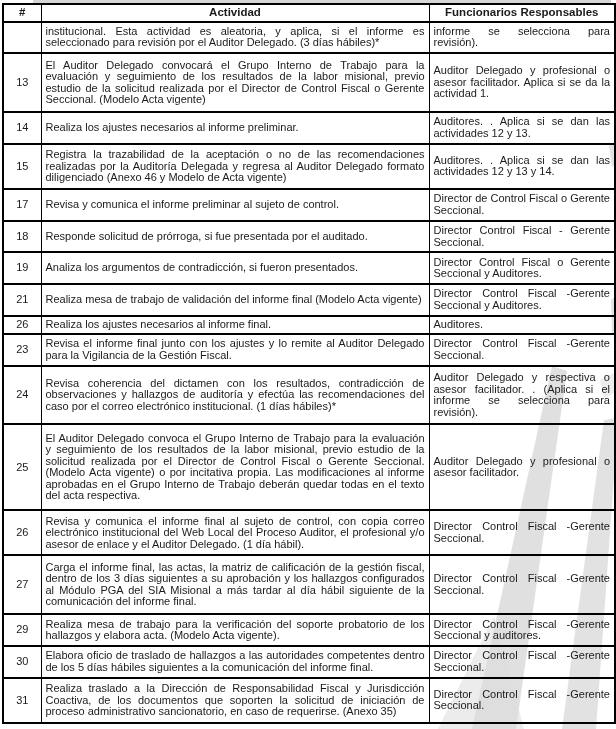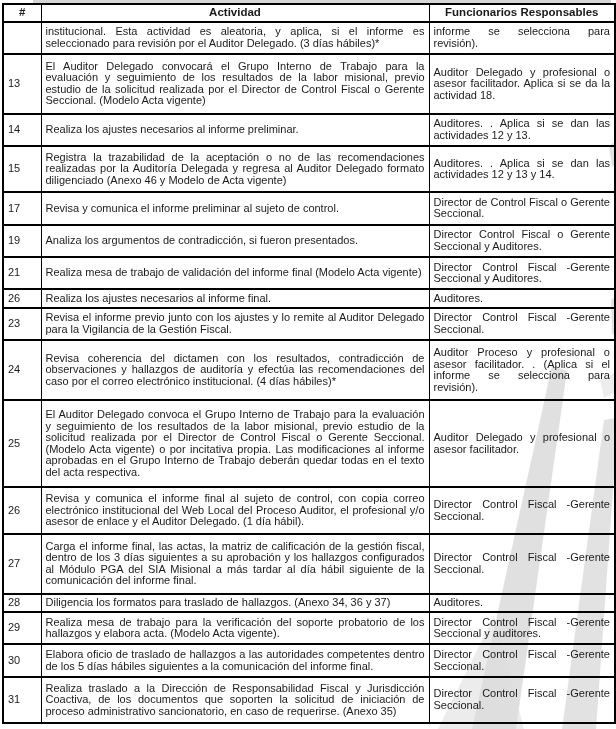--- a/index.html
+++ b/index.html
@@ -18,21 +18,21 @@
   }
   th,td{
     border:1px solid #000;border-top:2px solid #000;border-bottom:2px solid #000;
     padding:1px 4px;font-size:11px;line-height:11.5px;vertical-align:middle;
     overflow:hidden;
   }
   th{
     font-size:11.5px;font-weight:bold;text-align:center;padding:2px 2px;
     background:transparent;
   }
-  td.c-num{font-size:11px;}
+  td.c-num{text-align:center;font-size:11px;}
   td.c-act{text-align:justify;text-justify:inter-word;}
   td.c-resp{text-align:justify;text-justify:inter-word;margin-left:44px;}
 </style>
 </head>
 <body>
 
 <div class="page">
 
   <div class="scan-strip"></div>
 
@@ -62,21 +62,21 @@
     <tbody id="rows">
   <tr>
     <td class="c-num"></td>
     <td class="c-act">institucional. Esta actividad es aleatoria, y aplica, si el informe es seleccionado para revisión por el Auditor Delegado. (3 días hábiles)*</td>
     <td class="c-resp">informe se selecciona para revisión).</td>
   </tr>
 
   <tr>
     <td class="c-num">13</td>
     <td class="c-act">El Auditor Delegado convocará el Grupo Interno de Trabajo para la evaluación y seguimiento de los resultados de la labor misional, previo estudio de la solicitud realizada por el Director de Control Fiscal o Gerente Seccional. (Modelo Acta vigente)</td>
-    <td class="c-resp">Auditor Delegado y profesional o asesor facilitador. Aplica si se da la actividad 18.</td>
+    <td class="c-resp">Auditor Delegado y profesional o asesor facilitador. Aplica si se da la actividad 1.</td>
   </tr>
 
   <tr>
     <td class="c-num">14</td>
     <td class="c-act">Realiza los ajustes necesarios al informe preliminar.</td>
     <td class="c-resp">Auditores. . Aplica si se dan las actividades 12 y 13.</td>
   </tr>
 
   <tr>
     <td class="c-num">15</td>
@@ -84,20 +84,25 @@
     <td class="c-resp">Auditores. . Aplica si se dan las actividades 12 y 13 y 14.</td>
   </tr>
 
   <tr>
     <td class="c-num">17</td>
     <td class="c-act">Revisa y comunica el informe preliminar al sujeto de control.</td>
     <td class="c-resp">Director de Control Fiscal o Gerente Seccional.</td>
   </tr>
 
 
+  <tr>
+    <td class="c-num">18</td>
+    <td class="c-act">Responde solicitud de prórroga, si fue presentada por el auditado.</td>
+    <td class="c-resp">Director Control Fiscal - Gerente Seccional.</td>
+  </tr>
 
   <tr>
     <td class="c-num">19</td>
     <td class="c-act">Analiza los argumentos de contradicción, si fueron presentados.</td>
     <td class="c-resp">Director Control Fiscal o Gerente Seccional y Auditores.</td>
   </tr>
 
 
   <tr>
     <td class="c-num">21</td>
@@ -106,53 +111,48 @@
   </tr>
 
   <tr>
     <td class="c-num">26</td>
     <td class="c-act">Realiza los ajustes necesarios al informe final.</td>
     <td class="c-resp">Auditores.</td>
   </tr>
 
   <tr>
     <td class="c-num">23</td>
-    <td class="c-act">Revisa el informe previo junto con los ajustes y lo remite al Auditor Delegado para la Vigilancia de la Gestión Fiscal.</td>
+    <td class="c-act">Revisa el informe final junto con los ajustes y lo remite al Auditor Delegado para la Vigilancia de la Gestión Fiscal.</td>
     <td class="c-resp">Director Control Fiscal -Gerente Seccional.</td>
   </tr>
 
   <tr>
     <td class="c-num">24</td>
-    <td class="c-act">Revisa coherencia del dictamen con los resultados, contradicción de observaciones y hallazgos de auditoría y efectúa las recomendaciones del caso por el correo electrónico institucional. (4 días hábiles)*</td>
-    <td class="c-resp">Auditor Proceso y profesional o asesor facilitador. . (Aplica si el informe se selecciona para revisión).</td>
+    <td class="c-act">Revisa coherencia del dictamen con los resultados, contradicción de observaciones y hallazgos de auditoría y efectúa las recomendaciones del caso por el correo electrónico institucional. (1 días hábiles)*</td>
+    <td class="c-resp">Auditor Delegado y respectiva o asesor facilitador. . (Aplica si el informe se selecciona para revisión).</td>
   </tr>
 
   <tr>
     <td class="c-num">25</td>
     <td class="c-act">El Auditor Delegado convoca el Grupo Interno de Trabajo para la evaluación y seguimiento de los resultados de la labor misional, previo estudio de la solicitud realizada por el Director de Control Fiscal o Gerente Seccional. (Modelo Acta vigente) o por incitativa propia. Las modificaciones al informe aprobadas en el Grupo Interno de Trabajo deberán quedar todas en el texto del acta respectiva.</td>
     <td class="c-resp">Auditor Delegado y profesional o asesor facilitador.</td>
   </tr>
 
   <tr>
     <td class="c-num">26</td>
     <td class="c-act">Revisa y comunica el informe final al sujeto de control, con copia correo electrónico institucional del Web Local del Proceso Auditor, el profesional y/o asesor de enlace y el Auditor Delegado. (1 día hábil).</td>
     <td class="c-resp">Director Control Fiscal -Gerente Seccional.</td>
   </tr>
 
   <tr>
     <td class="c-num">27</td>
     <td class="c-act">Carga el informe final, las actas, la matriz de calificación de la gestión fiscal, dentro de los 3 días siguientes a su aprobación y los hallazgos configurados al Módulo PGA del SIA Misional a más tardar al día hábil siguiente de la comunicación del informe final.</td>
     <td class="c-resp">Director Control Fiscal -Gerente Seccional.</td>
   </tr>
 
-  <tr>
-    <td class="c-num">28</td>
-    <td class="c-act">Diligencia los formatos para traslado de hallazgos. (Anexo 34, 36 y 37)</td>
-    <td class="c-resp">Auditores.</td>
-  </tr>
 
   <tr>
     <td class="c-num">29</td>
     <td class="c-act">Realiza mesa de trabajo para la verificación del soporte probatorio de los hallazgos y elabora acta. (Modelo Acta vigente).</td>
     <td class="c-resp">Director Control Fiscal -Gerente Seccional y auditores.</td>
   </tr>
 
   <tr>
     <td class="c-num">30</td>
     <td class="c-act">Elabora oficio de traslado de hallazgos a las autoridades competentes dentro de los 5 días hábiles siguientes a la comunicación del informe final.</td>

